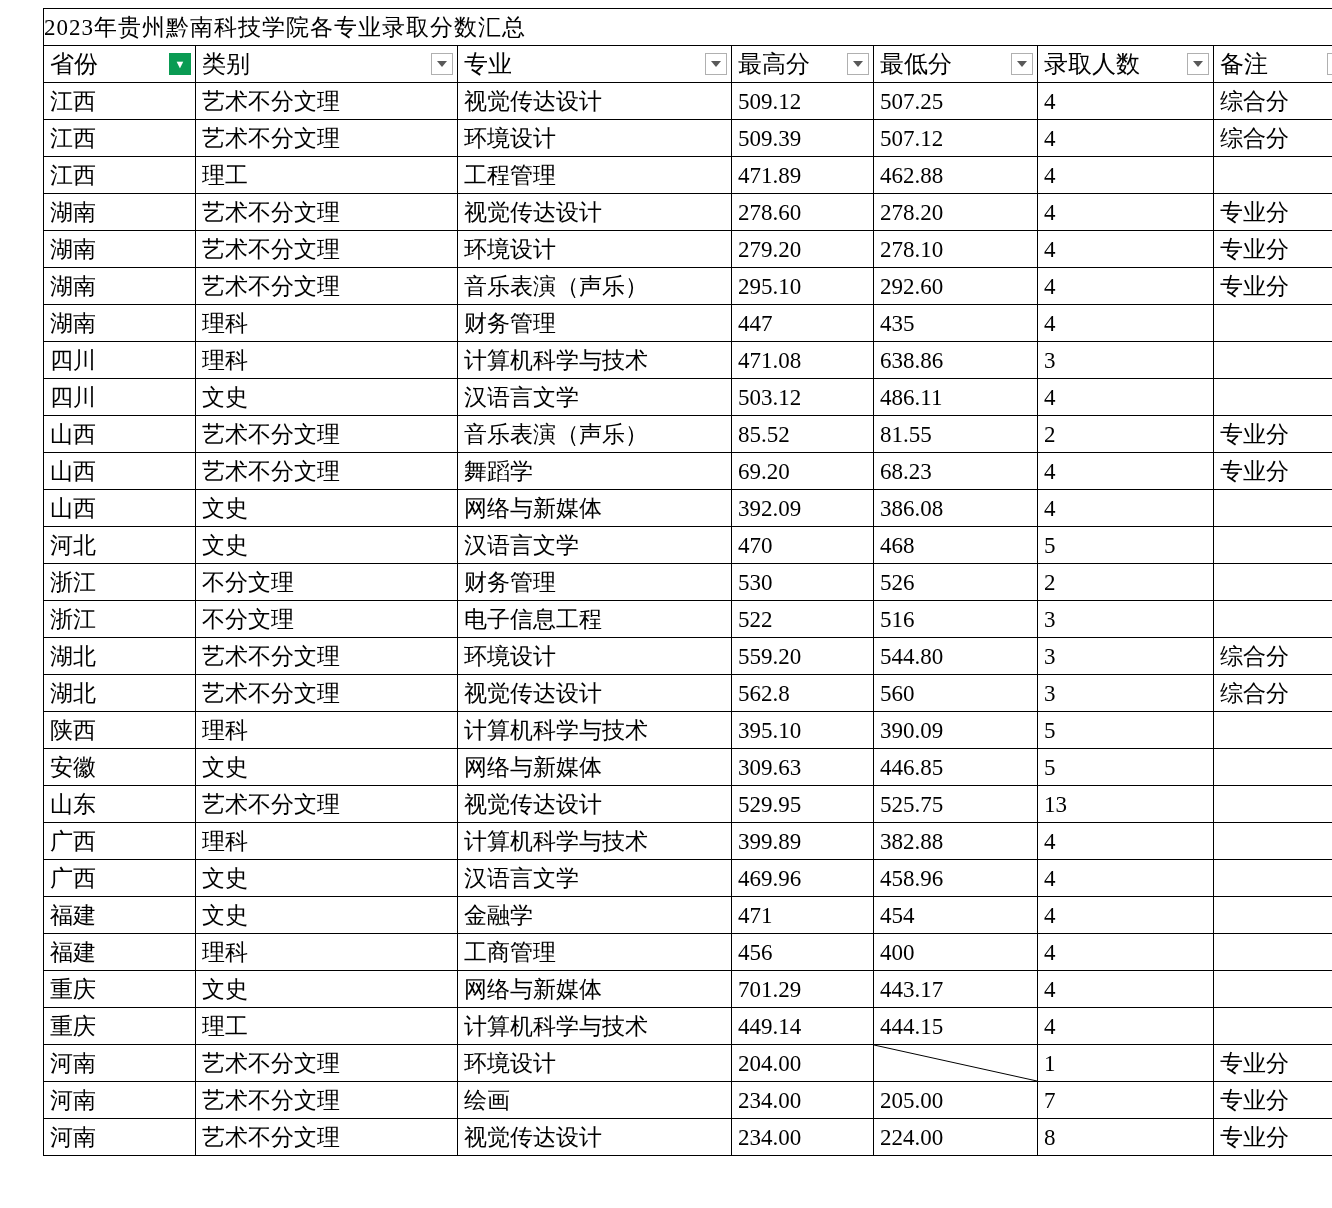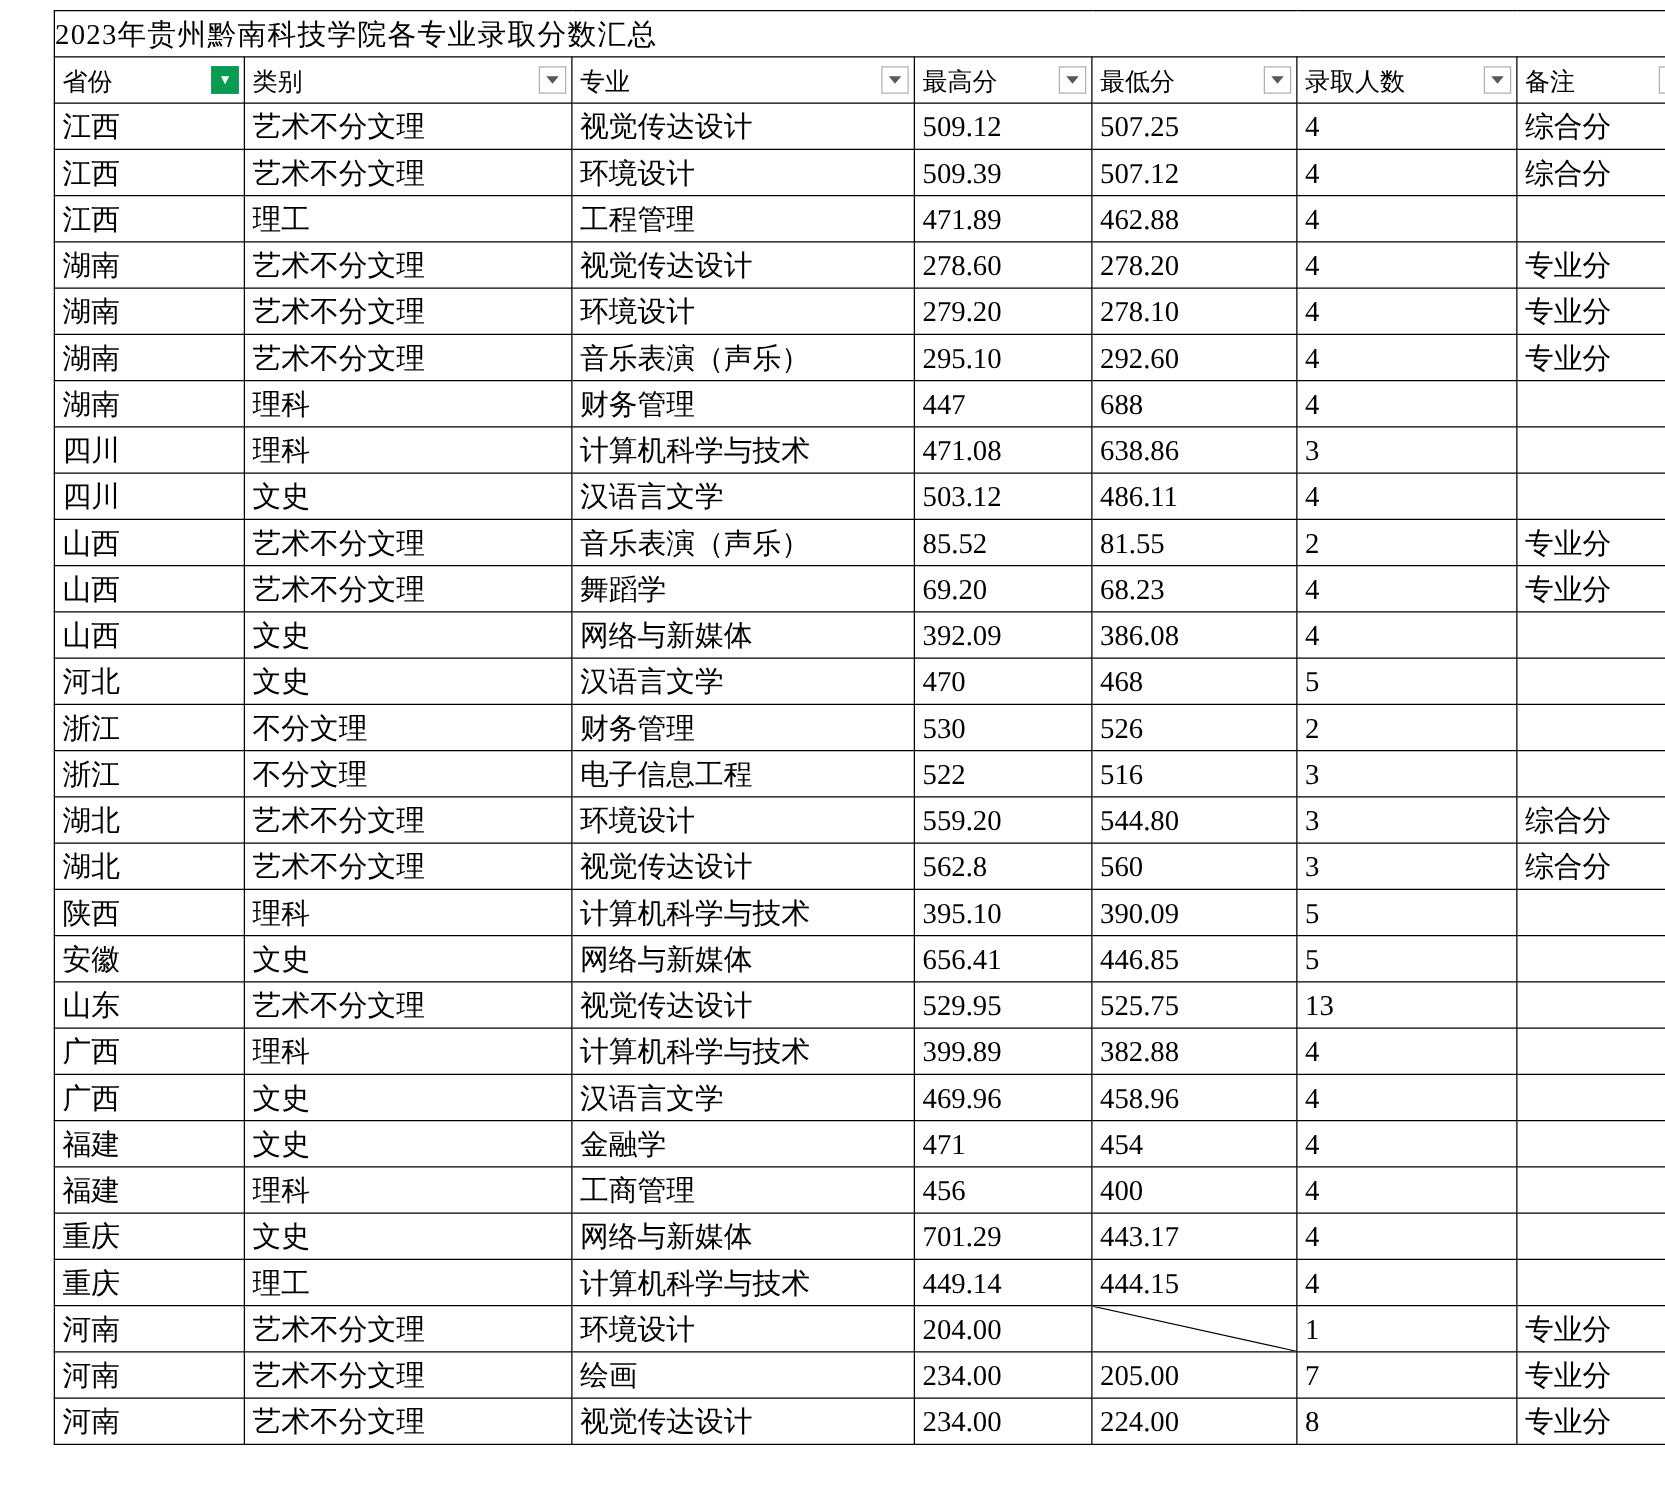--- a/index.html
+++ b/index.html
@@ -43,21 +43,21 @@
     height: 62px;
     letter-spacing: 1px;
   }
   .hdr td {
     height: 44px;
     position: relative;
   }
   .hdr .htxt {
     padding-left: 6px;
     display: inline-block;
-    font-size: 20px;
+    font-size: 24px;
   }
   .cell {
     padding-left: 6px;
   }
   .num {
     padding-left: 6px;
     font-family: "Liberation Serif", "DejaVu Serif", serif;
   }
   
   .filter-btn {
@@ -203,21 +203,21 @@
           <td><span class="num">295.10</span></td>
           <td><span class="num">292.60</span></td>
           <td><span class="num">4</span></td>
           <td><span class="cell">专业分</span></td>
         </tr>
         <tr>
           <td><span class="cell">湖南</span></td>
           <td><span class="cell">理科</span></td>
           <td><span class="cell">财务管理</span></td>
           <td><span class="num">447</span></td>
-          <td><span class="num">688</span></td>
+          <td><span class="num">435</span></td>
           <td><span class="num">4</span></td>
           <td><span class="cell"></span></td>
         </tr>
         <tr>
           <td><span class="cell">四川</span></td>
           <td><span class="cell">理科</span></td>
           <td><span class="cell">计算机科学与技术</span></td>
           <td><span class="num">471.08</span></td>
           <td><span class="num">638.86</span></td>
           <td><span class="num">3</span></td>
@@ -310,21 +310,21 @@
           <td><span class="cell">计算机科学与技术</span></td>
           <td><span class="num">395.10</span></td>
           <td><span class="num">390.09</span></td>
           <td><span class="num">5</span></td>
           <td><span class="cell"></span></td>
         </tr>
         <tr>
           <td><span class="cell">安徽</span></td>
           <td><span class="cell">文史</span></td>
           <td><span class="cell">网络与新媒体</span></td>
-          <td><span class="num">656.41</span></td>
+          <td><span class="num">309.63</span></td>
           <td><span class="num">446.85</span></td>
           <td><span class="num">5</span></td>
           <td><span class="cell"></span></td>
         </tr>
         <tr>
           <td><span class="cell">山东</span></td>
           <td><span class="cell">艺术不分文理</span></td>
           <td><span class="cell">视觉传达设计</span></td>
           <td><span class="num">529.95</span></td>
           <td><span class="num">525.75</span></td>

